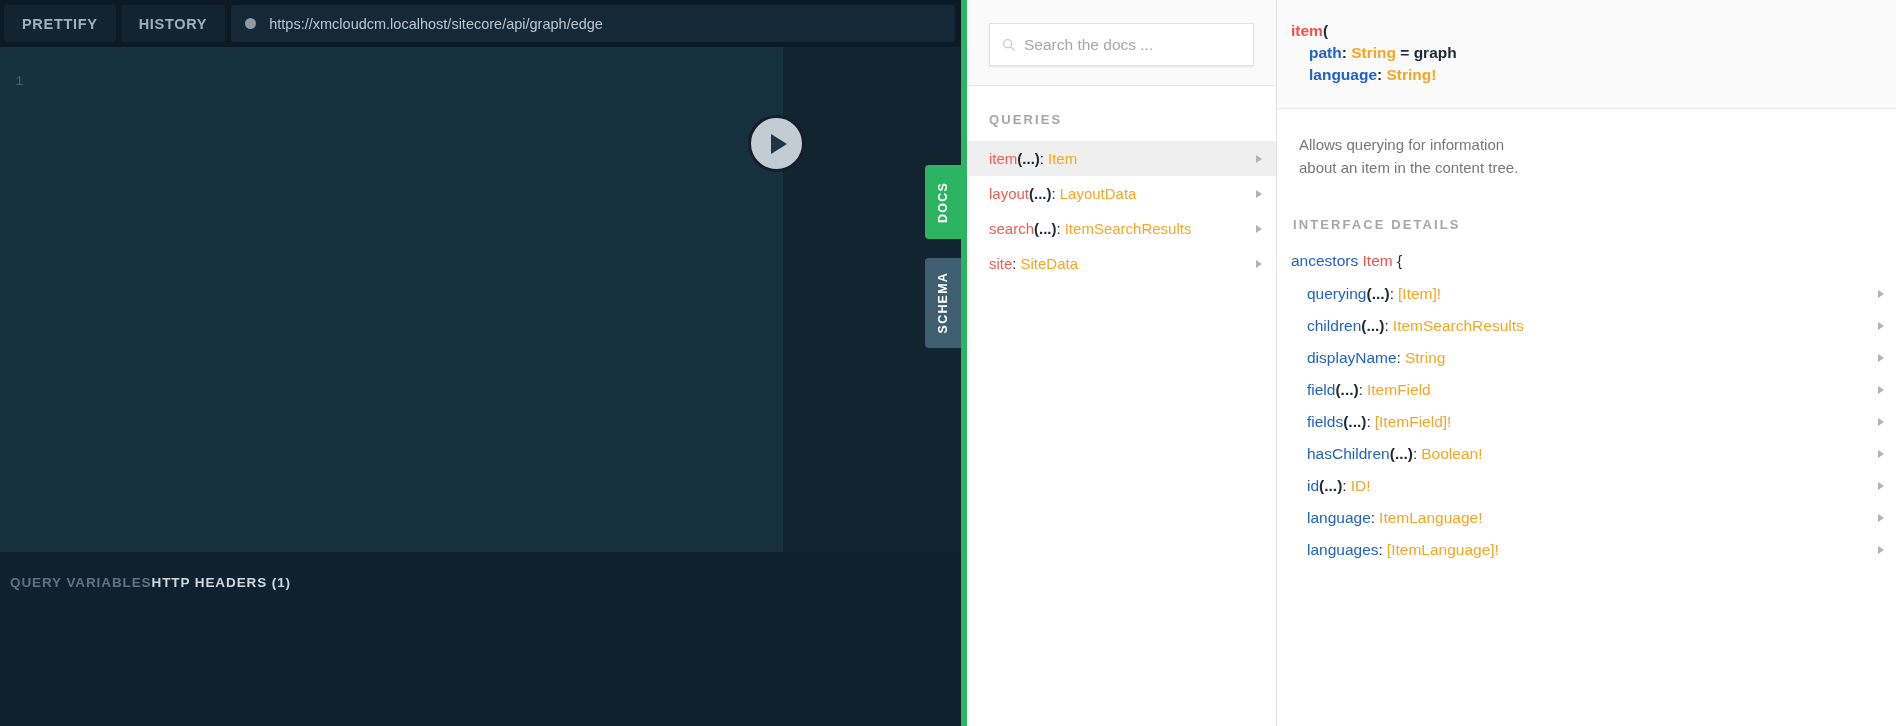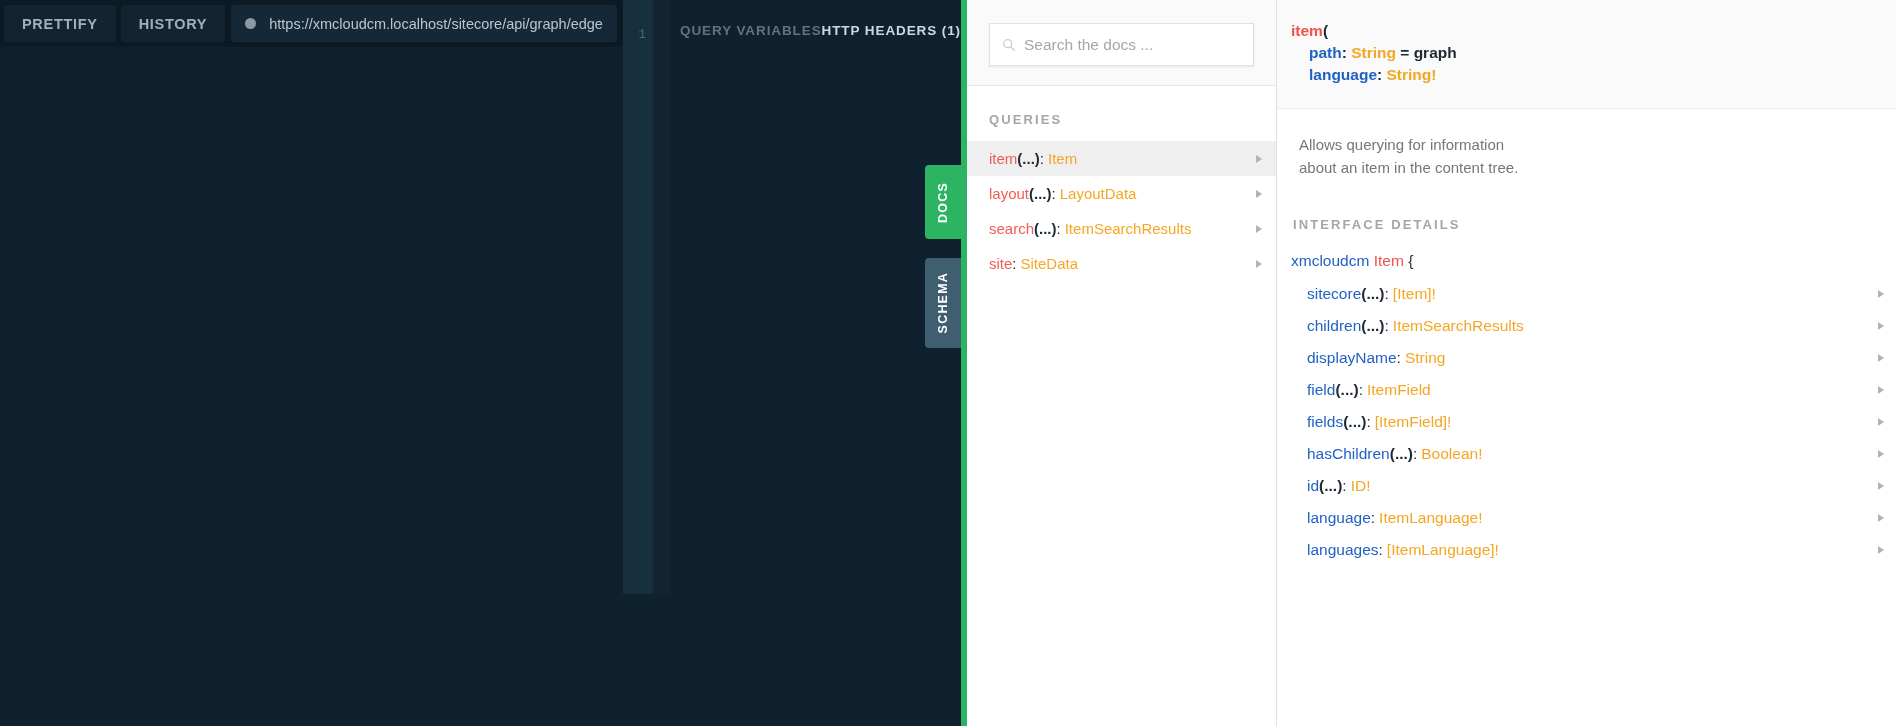--- a/index.html
+++ b/index.html
@@ -17,21 +17,21 @@
     background: #0f212e;
   }
 
   
   .editor-pane {
     position: relative;
     width: 961px;
     height: 594px;
     background: #0f212e;
     display: flex;
-    flex-direction: row;
+    flex-direction: column;
   }
 
   .topbar {
     height: 47px;
     background: #0c1a25;
     display: flex;
     align-items: stretch;
     flex-shrink: 0;
   }
   .topbtn {
@@ -429,26 +429,26 @@
     <div class="sig-block">
       <div class="sig-line"><span class="tok-fn">item</span><span class="tok-punct">(</span></div>
       <div class="sig-line indent"><span class="tok-arg">path</span><span class="tok-punct">:</span> <span class="tok-type">String</span> <span class="tok-default">= graph</span></div>
       <div class="sig-line indent"><span class="tok-arg">language</span><span class="tok-punct">:</span> <span class="tok-type">String!</span></div>
     </div>
 
     <div class="desc">Allows querying for information about an item in the content tree.</div>
 
     <div class="iface-title">INTERFACE DETAILS</div>
 
-    <div class="iface-head"><span class="kw">xmcloudcm</span> <span class="iface-name">Item</span> <span class="brace">{</span></div>
+    <div class="iface-head"><span class="kw">ancestors</span> <span class="iface-name">Item</span> <span class="brace">{</span></div>
 
     <div>
 
       <div class="iface-field">
-        <span class="fld">sitecore</span>
+        <span class="fld">querying</span>
           <span class="pz">(...)</span>
           <span class="pc">:</span>
           <span class="ft">[Item]!</span>
         <span class="spacer"></span>
           <span class="arrow-right"></span>
       </div>
 
       <div class="iface-field">
         <span class="fld">children</span>
           <span class="pz">(...)</span>

